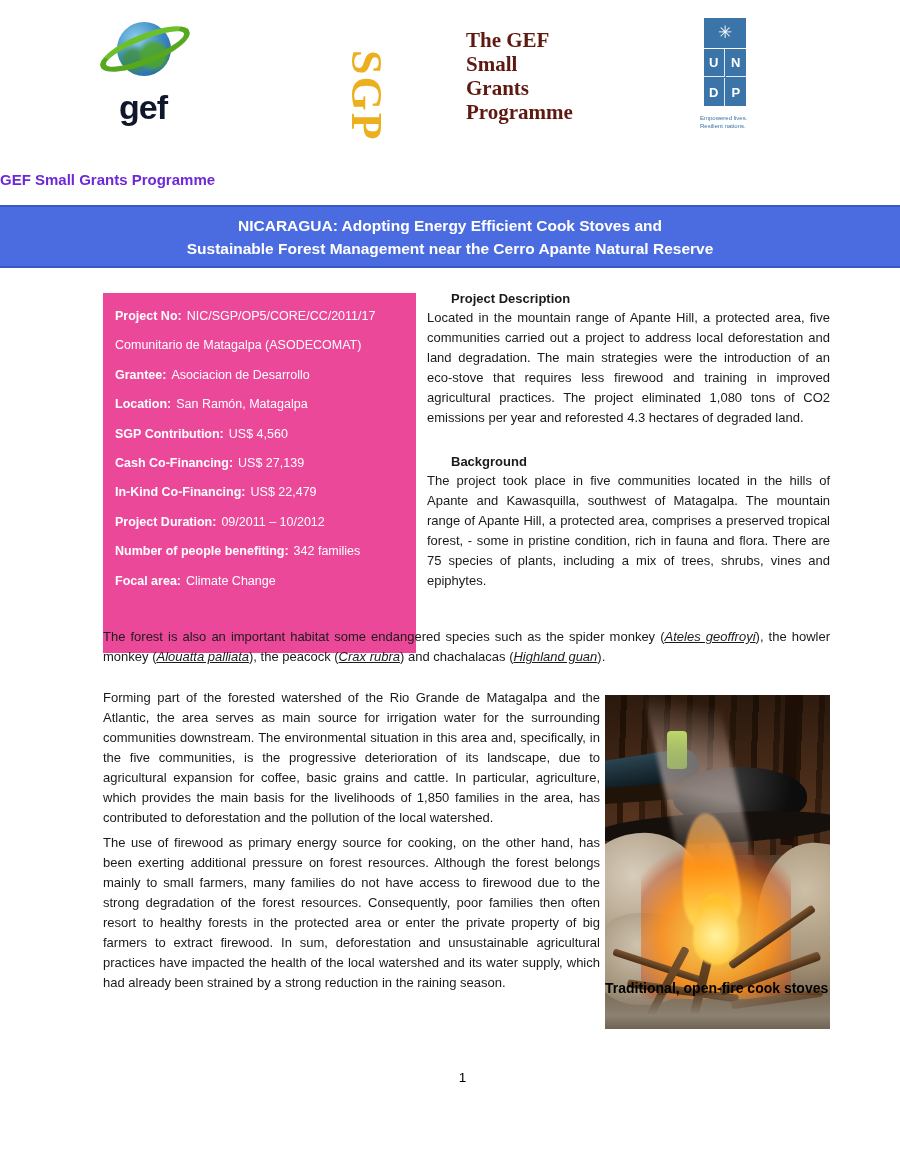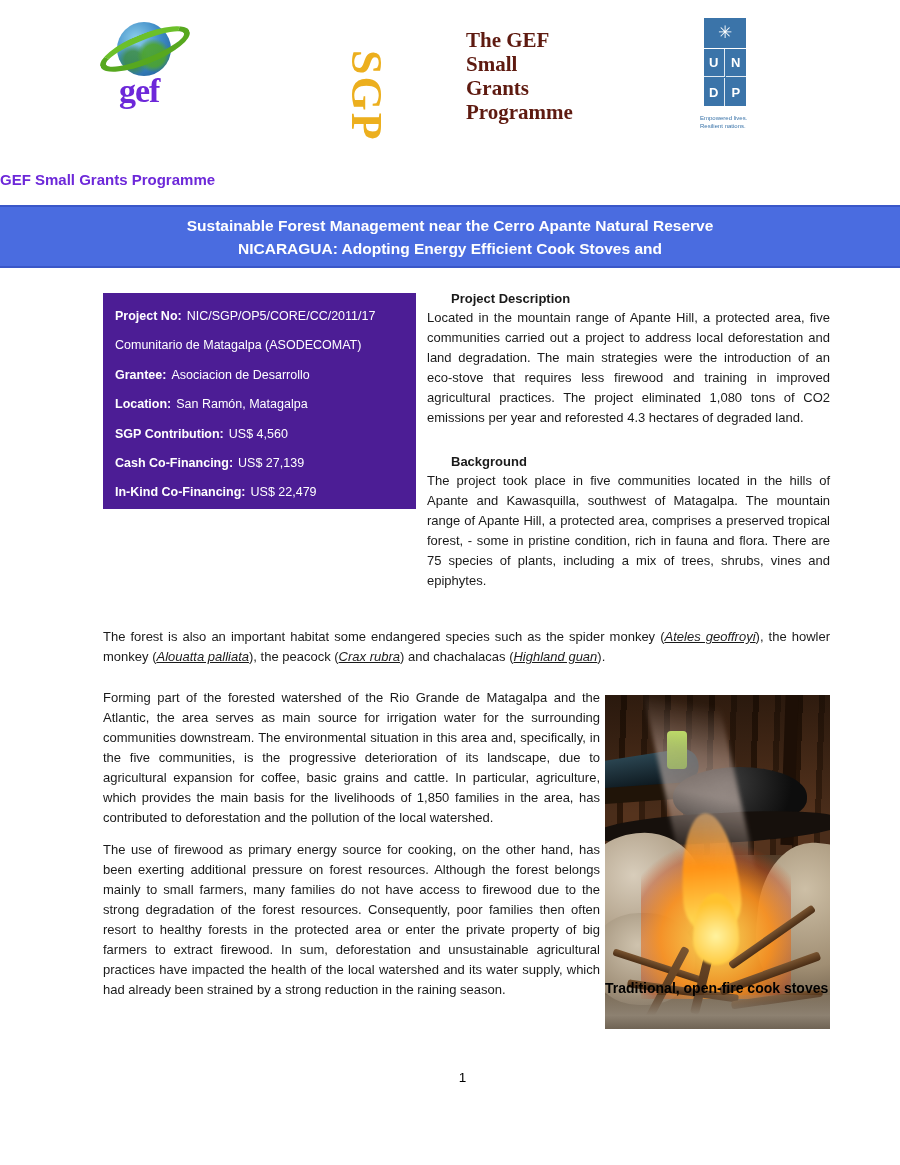--- a/index.html
+++ b/index.html
@@ -12,22 +12,22 @@
   .logos { position:absolute; top:0; left:0; width:900px; height:140px; }
   .gef-logo { position:absolute; left:103px; top:20px; width:86px; height:92px; }
   .gef-globe { position:absolute; left:14px; top:2px; width:54px; height:54px; border-radius:50%;
     background:
       radial-gradient(circle at 68% 62%, rgba(77,164,46,.9) 0 22%, rgba(77,164,46,0) 34%),
       radial-gradient(circle at 30% 70%, rgba(60,140,60,.8) 0 16%, rgba(60,140,60,0) 30%),
       radial-gradient(circle at 35% 32%, #8ed0ec, #3f8cc7 48%, #1c5a96 95%);
   }
   .gef-ring { position:absolute; left:-6px; top:14px; width:96px; height:30px; border:6px solid #57a81f;
     border-radius:50%; transform:rotate(-22deg); border-top-color:#6cc02a; }
-  .gef-text { position:absolute; left:16px; top:52px; font-size:34px; font-weight:bold; color:#6d28d9;
-    letter-spacing:-1px; font-family:Liberation Serif, serif; }
+  .gef-text { position:absolute; left:16px; top:68px; font-size:34px; font-weight:bold; color:#0f172a;
+    letter-spacing:-1px; font-family:Liberation Sans, sans-serif; }
   .sgp-logo { position:absolute; left:352px; top:22px; width:200px; height:100px; }
   .sgp-vertical { position:absolute; left:2px; top:46px; font-size:44px; font-weight:bold;
     color:#ecaf1e; transform:rotate(90deg) ; transform-origin:28px 10px; letter-spacing:2px;
     font-family:"Liberation Serif", serif; }
   .sgp-lines { position:absolute; left:68px; top:6px; color:#5e1a10; font-family:"Liberation Serif", serif;
     font-weight:bold; font-size:21px; line-height:24px;margin-left:46px; }
   .undp-logo { position:absolute; left:700px; top:18px; width:80px; height:110px; }
   .undp-box { position:absolute; left:4px; top:0; width:42px; height:88px; background:#3b74a9;
     display:flex; flex-direction:column; align-items:center; }
   .undp-emblem { color:#ffffff; font-size:17px; line-height:30px; height:30px; }
@@ -40,35 +40,35 @@
   .undp-tagline { position:absolute; left:0; top:96px; width:80px; color:#3b74a9; font-size:6px;
     line-height:8px; }
   
   .doc-title { position:absolute; left:0; top:171px; width:900px; text-align:left;
     font-size:15px; font-weight:bold; color:#6d28d9; }
   .banner { position:absolute; left:0; top:205px; width:900px; height:63px; background:#4a6ce0;
     border-top:2px solid #3a57c8; border-bottom:2px solid #3a57c8;
     display:flex; flex-direction:column; align-items:center; justify-content:center; }
   .banner div { color:#ffffff; font-weight:bold; font-size:15.5px; line-height:23px; }
   
-  .info-box { position:absolute; left:103px; top:293px; width:313px; height:216px;
-    background:#4c1d95; color:#ffffff; padding:13px 12px; }
+  .info-box { position:absolute; left:103px; top:293px; width:313px; height:360px;
+    background:#ec4899; color:#ffffff; padding:13px 12px; }
   .info-row { font-size:12.5px; line-height:20px; margin-bottom:9.4px; white-space:nowrap; }
   .info-row .lbl { font-weight:bold; margin-right:5px; }
   
   .right-col { position:absolute; left:427px; top:291px; width:403px; }
   .sec-heading { font-size:13px; font-weight:bold; margin-bottom:2px;margin-left:24px; }
   .body-text { font-size:13px; line-height:20px; text-align:justify; }
   .bg-heading { margin-top:26px; }
   
   .fullwidth-para { position:absolute; left:103px; top:627px; width:727px; font-size:13px;
     line-height:20px; text-align:justify; }
   .fullwidth-para i { font-style:italic;text-decoration:underline; }
   .left-col2 { position:absolute; left:103px; top:688px; width:497px; }
-  .left-col2 .body-text + .body-text { margin-top:12px; }
+  .left-col2 .body-text + .body-text { margin-top:5px; }
   
   .photo { position:absolute; left:605px; top:695px; width:225px; height:334px; overflow:hidden;
     background:linear-gradient(180deg,#33200f 0%,#3d2715 38%,#5a4430 52%,#8a7a62 70%,#6e5f4c 100%); }
   .ph-wood { position:absolute; left:0; top:0; width:225px; height:160px;
     background:repeating-linear-gradient(92deg,#4a2d1a 0 16px,#2b1709 16px 22px,#55331d 22px 38px,#331d0e 38px 44px); }
   .ph-wood-shade { position:absolute; left:0; top:0; width:225px; height:170px;
     background:linear-gradient(180deg,rgba(15,8,3,.55),rgba(15,8,3,0) 70%); }
   .ph-pole { position:absolute; left:178px; top:0; width:13px; height:150px; background:#1d0f06; transform:rotate(2deg); }
   .ph-pan { position:absolute; left:-18px; top:60px; width:112px; height:34px; border-radius:16px;
     background:linear-gradient(#2a4450,#0c161c); transform:rotate(-9deg); }
@@ -141,22 +141,22 @@
       <div class="undp-tagline">
         <div>Empowered lives.</div>
         <div>Resilient nations.</div>
       </div>
     </div>
   </div>
 
   <div class="doc-title">GEF Small Grants Programme</div>
 
   <div class="banner">
+    <div>NICARAGUA: Adopting Energy Efficient Cook Stoves and</div>
     <div>Sustainable Forest Management near the Cerro Apante Natural Reserve</div>
-    <div>NICARAGUA: Adopting Energy Efficient Cook Stoves and</div>
   </div>
 
   <div class="info-box">
     <div class="info-row"><span class="lbl">Project No:</span><span>NIC/SGP/OP5/CORE/CC/2011/17</span></div>
     <div class="info-row"><span>Comunitario de Matagalpa (ASODECOMAT)</span></div>
     <div class="info-row"><span class="lbl">Grantee:</span><span>Asociacion de Desarrollo</span></div>
     <div class="info-row"><span class="lbl">Location:</span><span>San Ramón, Matagalpa</span></div>
     <div class="info-row"><span class="lbl">SGP Contribution:</span><span>US$ 4,560</span></div>
     <div class="info-row"><span class="lbl">Cash Co-Financing:</span><span>US$ 27,139</span></div>
     <div class="info-row"><span class="lbl">In-Kind Co-Financing:</span><span>US$ 22,479</span></div>

